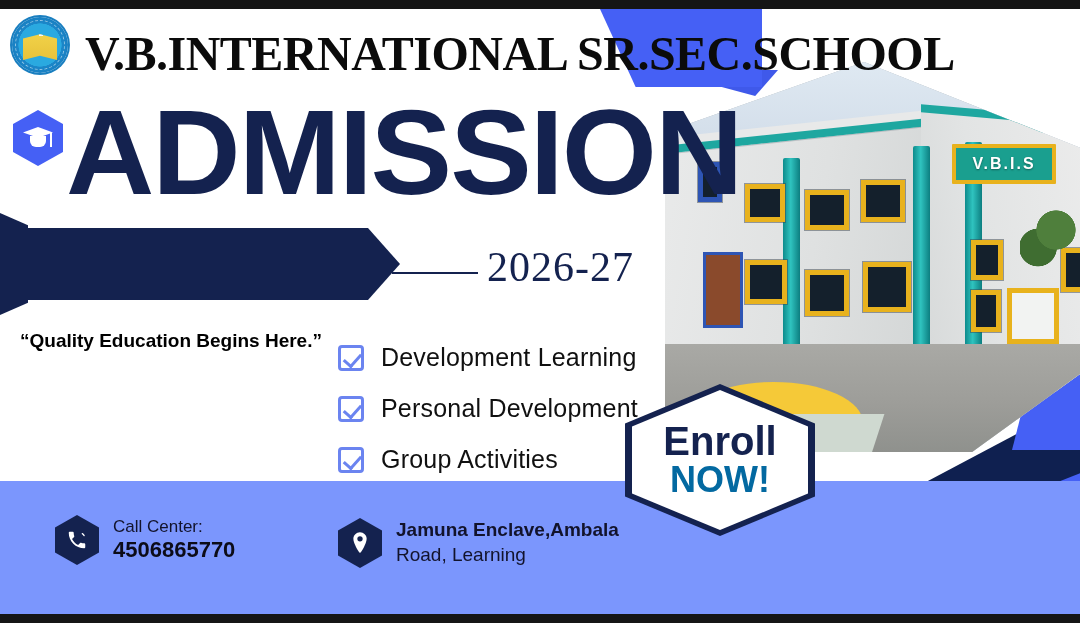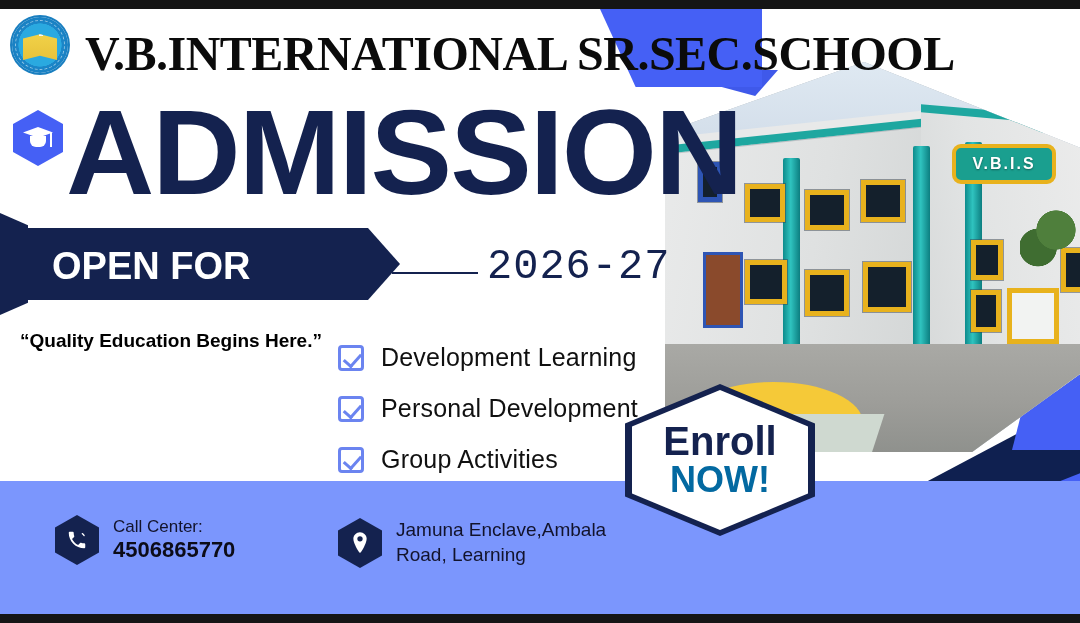--- a/index.html
+++ b/index.html
@@ -125,21 +125,21 @@
   }
   .pale-strip {
     position:absolute; left:0px; bottom:-20px; width:210px; height:58px;
     background:#cfd9d0; transform:skewX(-18deg);
   }
   .vbis-sign {
     position:absolute; right:24px; top:82px;
     width:104px; height:40px;
     background:#1a9f8f;
     border:4px solid #e8b21d;
-    border-radius:9px;
+    border-radius:1px;
     display:flex; align-items:center; justify-content:center;
     color:#ffffff; font-weight:700; font-size:16px; letter-spacing:2px;
     font-family:"Liberation Sans", sans-serif;
     text-shadow:0 1px 2px rgba(0,0,0,.4);
   }
   .tree {
     position:absolute; right:0px; top:140px; width:60px; height:70px;
     background:radial-gradient(circle at 60% 40%, #4f7f3c 0 35%, rgba(0,0,0,0) 36%),
                radial-gradient(circle at 30% 65%, #3f6d31 0 30%, rgba(0,0,0,0) 31%);
   }
@@ -238,21 +238,21 @@
     color:#ffffff; font-size:38px; font-weight:700; letter-spacing:0px;
     font-family:"Liberation Sans", sans-serif;
   }
   .year-line {
     position:absolute; left:392px; top:272px; width:86px; height:2px;
     background:#14224f; z-index:24;
   }
   .year {
     position:absolute; left:487px; top:243px; z-index:25;
     color:#14224f; font-size:42px; font-weight:400; letter-spacing:1px;
-    font-family:Liberation Mono, monospace;
+    font-family:Liberation Serif, serif;
   }
 
   
   .quote {
     position:absolute; left:20px; top:330px; z-index:25;
     color:#000000; font-size:19px; font-weight:700;
     font-family:"Liberation Sans", sans-serif;
   }
 
   
@@ -397,21 +397,20 @@
     <div class="cap">
       <div class="cap-top"></div>
       <div class="cap-base"></div>
       <div class="cap-tassel"></div>
     </div>
   </div>
   <div class="admission">ADMISSION</div>
 
   <div class="open-notch"></div>
   <div class="open-banner"></div>
-  <div class="open-text">OPEN FOR</div>
   <div class="year-line"></div>
   <div class="year">2026-27</div>
 
   <div class="quote">“Quality Education Begins Here.”</div>
 
   <div class="features">
     <div class="feature-row">
       <span class="cb"></span>
       <span class="feature-label">Development Learning</span>
     </div>
@@ -448,19 +447,19 @@
   </div>
 
   <div class="contact-item addr">
     <span class="hex-icon">
       <svg width="20" height="24" viewBox="0 0 24 28" aria-hidden="true">
         <path fill="#ffffff" d="M12 1C7.6 1 4 4.6 4 9c0 5.8 7 17 8 17s8-11.2 8-17c0-4.4-3.6-8-8-8z"></path>
         <circle cx="12" cy="9" r="3.2" fill="#14224f"></circle>
       </svg>
     </span>
     <span class="addr-text">
-      <span style="display:block;">Jamuna Enclave,Ambala</span>
+      <span style="display:block;font-weight:bold;">Jamuna Enclave,Ambala</span>
       <span style="display:block;">Road,  Learning</span>
     </span>
   </div>
 
   <div class="edge-bar bottom"></div>
 </div>
 
 </body></html>

